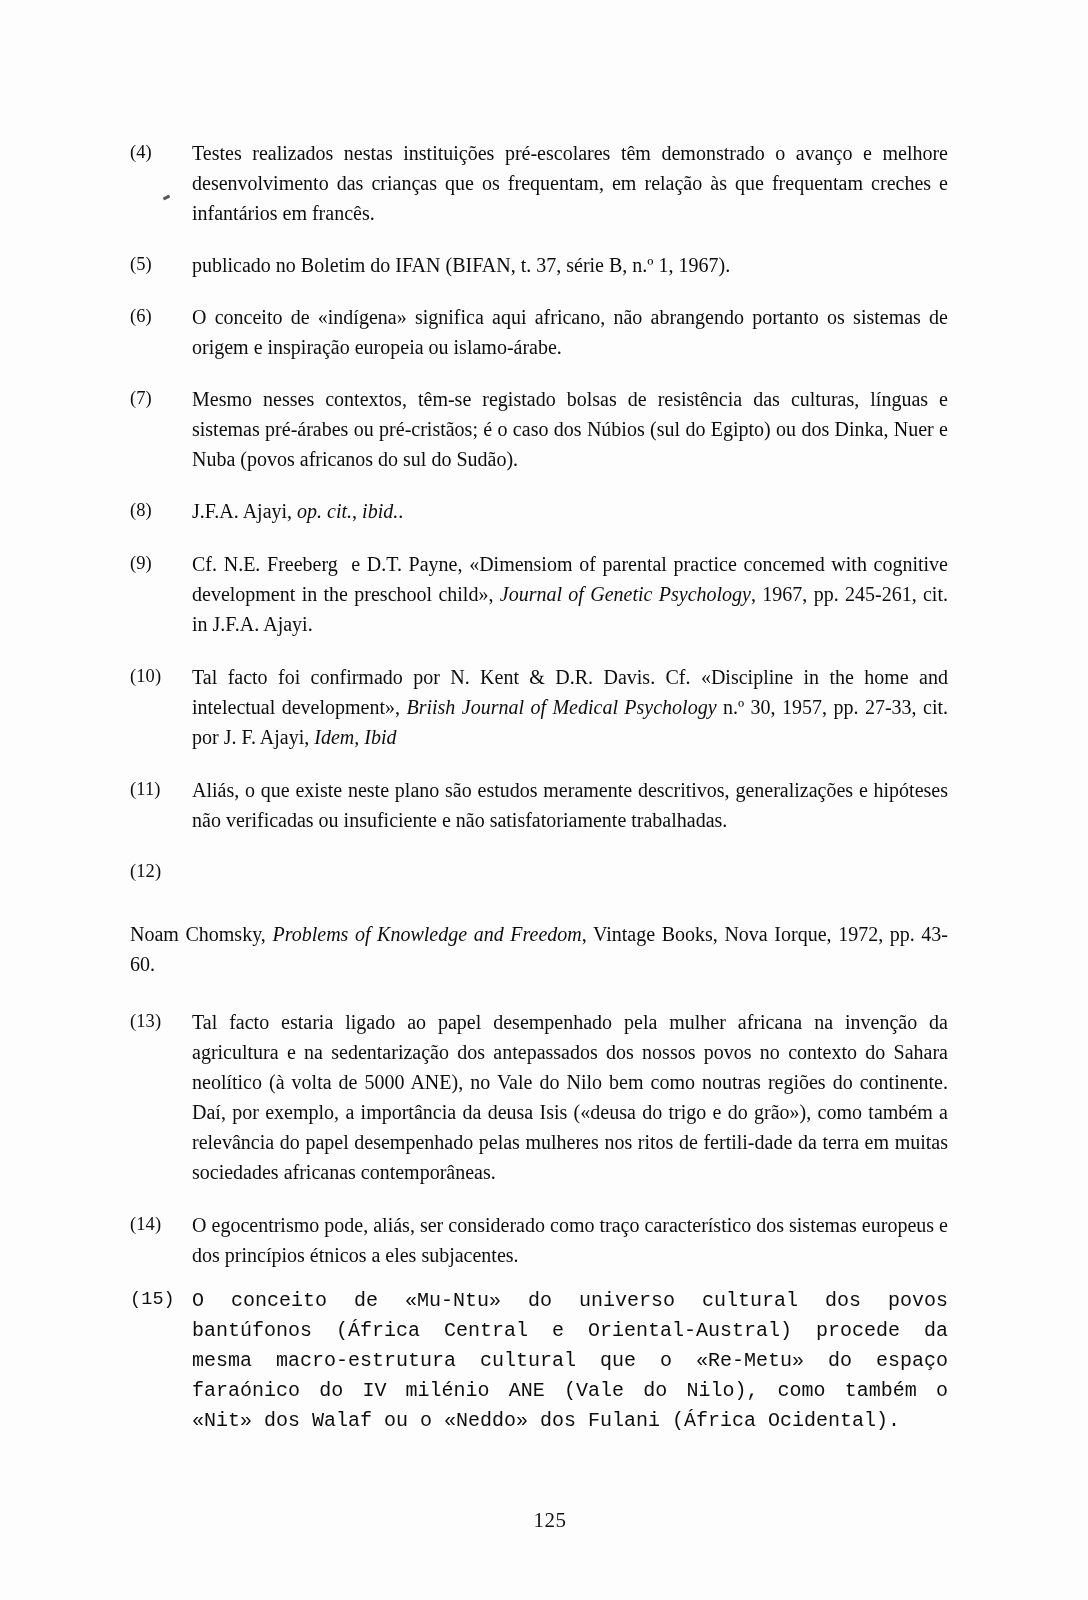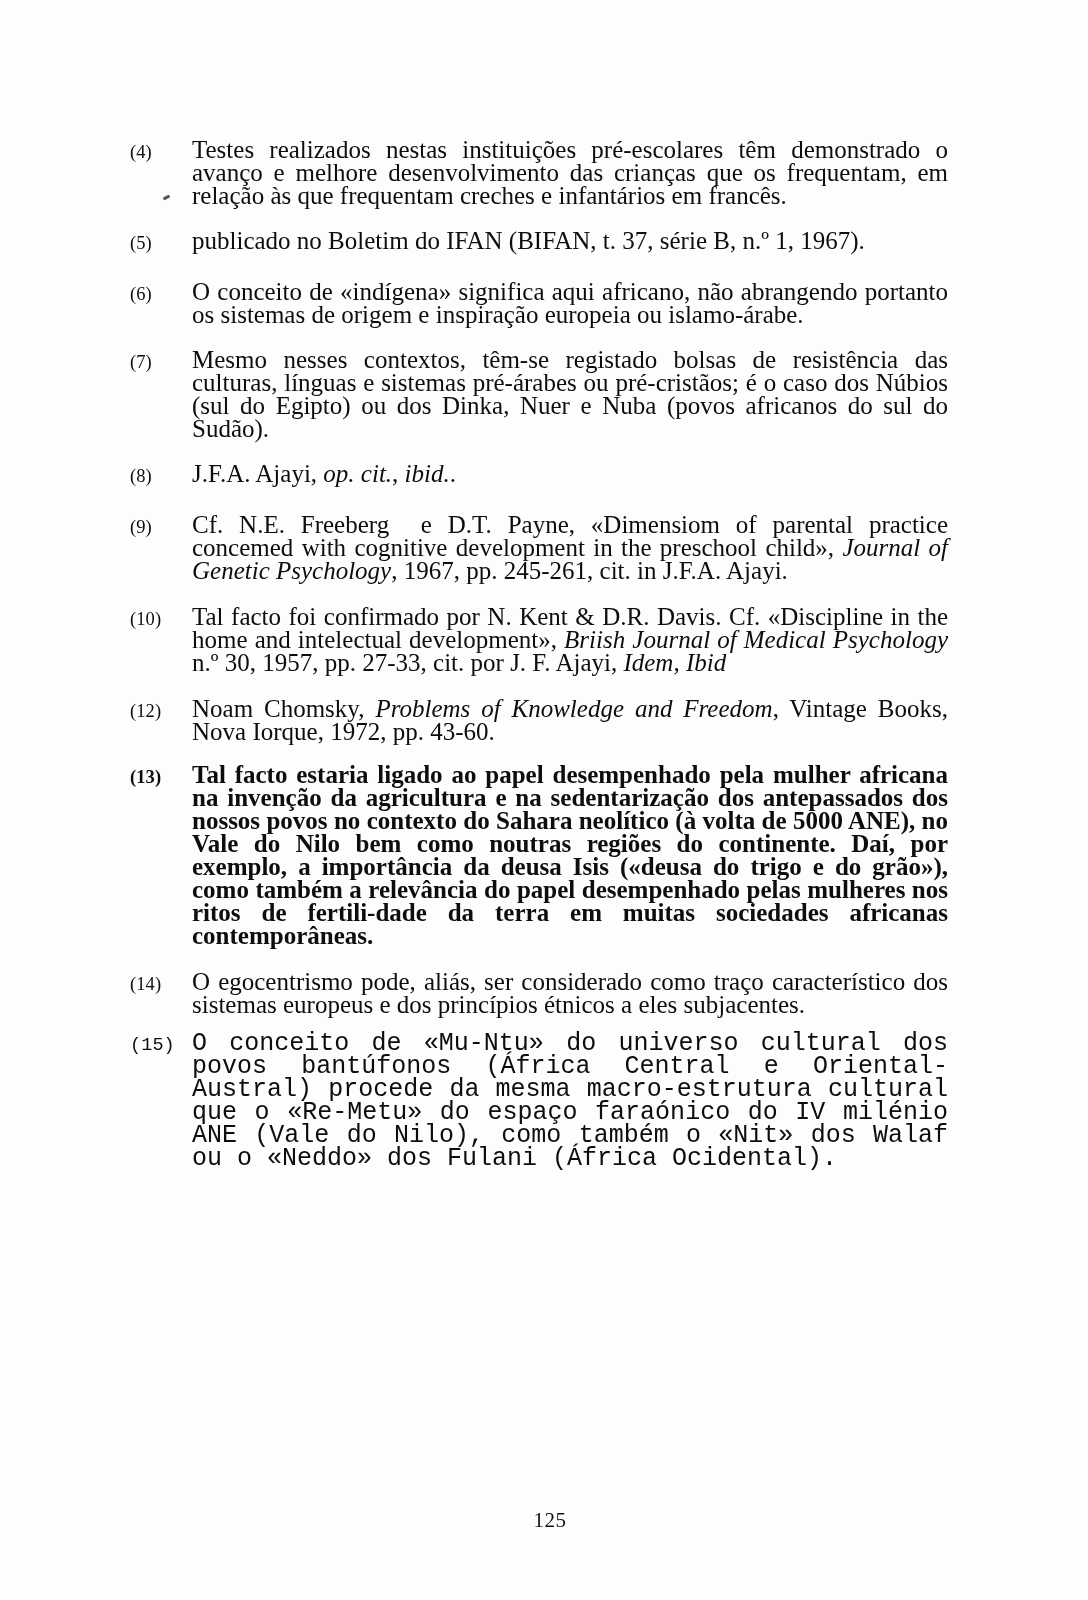--- a/index.html
+++ b/index.html
@@ -29,40 +29,40 @@
   }
   .note-num {
     flex: 0 0 62px;
     font-size: 18.5px;
     line-height: 28.5px;
     text-align: left;
     letter-spacing: 0.1px;
   }
   .note-body {
     flex: 1 1 auto;
-    font-size: 25px;
-    line-height: 23px;
+    font-size: 20px;
+    line-height: 30px;
     text-align: justify;
     text-justify: inter-word;
     hyphens: manual;
   }
   .note-body i, .note-body em {
     font-style: italic;
   }
   
   .note.n4  { margin-bottom: 22px; }
   .note.n5  { margin-bottom: 22px; }
   .note.n6  { margin-bottom: 22px; }
   .note.n7  { margin-bottom: 22px; }
   .note.n8  { margin-bottom: 23px; }
   .note.n9  { margin-bottom: 23px; }
   .note.n10 { margin-bottom: 23px; }
   .note.n11 { margin-bottom: 22px; }
-  .note.n12 { margin-bottom: 20px; }
-  .note.n13 { margin-bottom: 23px; font-weight: bold; }
+  .note.n12 { margin-bottom: 28px; flex-direction: column; }
+  .note.n13 { margin-bottom: 23px; }
   .note.n14 { margin-bottom: 16px; }
   .note.n15 { margin-bottom: 22px; font-family: Liberation Mono, monospace; }
   .note.n16 { margin-bottom: 22px; }
   .note.n17 { margin-bottom: 0; }
 
   .stray-mark {
     position: absolute;
     left: 163px;
     top: 196px;
     width: 7px;
@@ -119,20 +119,24 @@
     <div class="note n9">
       <div class="note-num">(9)</div>
       <div class="note-body">Cf. N.E. Freeberg&nbsp; e D.T. Payne, «Dimensiom of parental practice concemed with cognitive development in the preschool child», <i>Journal of Genetic Psychology</i>, 1967, pp. 245-261, cit. in J.F.A. Ajayi.</div>
     </div>
 
     <div class="note n10">
       <div class="note-num">(10)</div>
       <div class="note-body">Tal facto foi confirmado por N. Kent &amp; D.R. Davis. Cf. «Discipline in the home and intelectual development», <i>Briish Journal of Medical Psychology</i> n.º 30, 1957, pp. 27-33, cit. por J. F. Ajayi, <i>Idem, Ibid</i></div>
     </div>
 
+    <div class="note n11">
+      <div class="note-num">(11)</div>
+      <div class="note-body">Aliás, o que existe neste plano são estudos meramente descritivos, generalizações e hipóteses não verificadas ou insuficiente e não satisfatoriamente trabalhadas.</div>
+    </div>
 
     <div class="note n12">
       <div class="note-num">(12)</div>
       <div class="note-body">Noam Chomsky, <i>Problems of Knowledge and Freedom</i>, Vintage Books, Nova Iorque, 1972, pp. 43-60.</div>
     </div>
 
     <div class="note n13">
       <div class="note-num">(13)</div>
       <div class="note-body">Tal facto estaria ligado ao papel desempenhado pela mulher africana na invenção da agricultura e na sedentarização dos antepassados dos nossos povos no contexto do Sahara neolítico (à volta de 5000 ANE), no Vale do Nilo bem como noutras regiões do continente. Daí, por exemplo, a importância da deusa Isis («deusa do trigo e do grão»), como também a relevância do papel desempenhado pelas mulheres nos ritos de fertili-dade da terra em muitas sociedades africanas contemporâneas.</div>
     </div>

